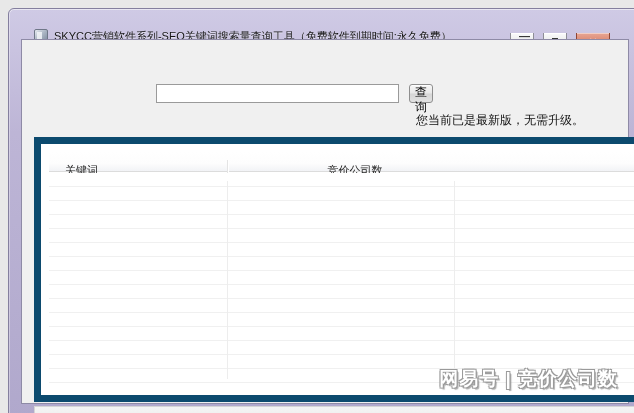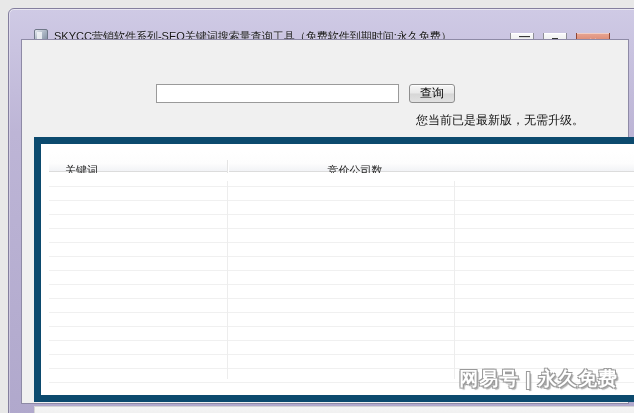--- a/index.html
+++ b/index.html
@@ -72,21 +72,21 @@
   .label {
     position: absolute; left: 38px; top: 39px;
     font-size: 12px; color: #000;
   }
   .keyword-input {
     position: absolute; left: 126px; top: 36px; width: 243px; height: 19px;
     border: 1px solid #9a9a9a; background: #fff; font-size: 12px;
     padding: 0 3px; outline: none;
   }
   .query-btn {
-    position: absolute; left: 379px; top: 36px; width: 46px; height: 19px;
+    position: absolute; left: 379px; top: 36px; width: 24px; height: 19px;
     font-size: 12px; color: #000;
     background: linear-gradient(#f7f7f7, #e8e8e8 48%, #d6d6d6 52%, #e2e2e2);
     border: 1px solid #8e8e8e; border-radius: 3px;
     box-shadow: inset 0 1px 0 rgba(255,255,255,.9);
     line-height: 15px; text-align: center; cursor: default;
   }
   .update-msg {
     position: absolute; left: 386px; top: 64px;
     font-size: 12px; color: #111;
   }
@@ -199,16 +199,16 @@
             <i></i>
             <i></i>
             <i></i>
           </span>
       </div>
       <div class="sb-arrow right">
         <span>►</span>
       </div>
     </div>
 
-    <div class="watermark">网易号 | 永久免费</div>
+    <div class="watermark">网易号 | 竞价公司数</div>
 
   </div>
 </div>
 
 </body></html>

